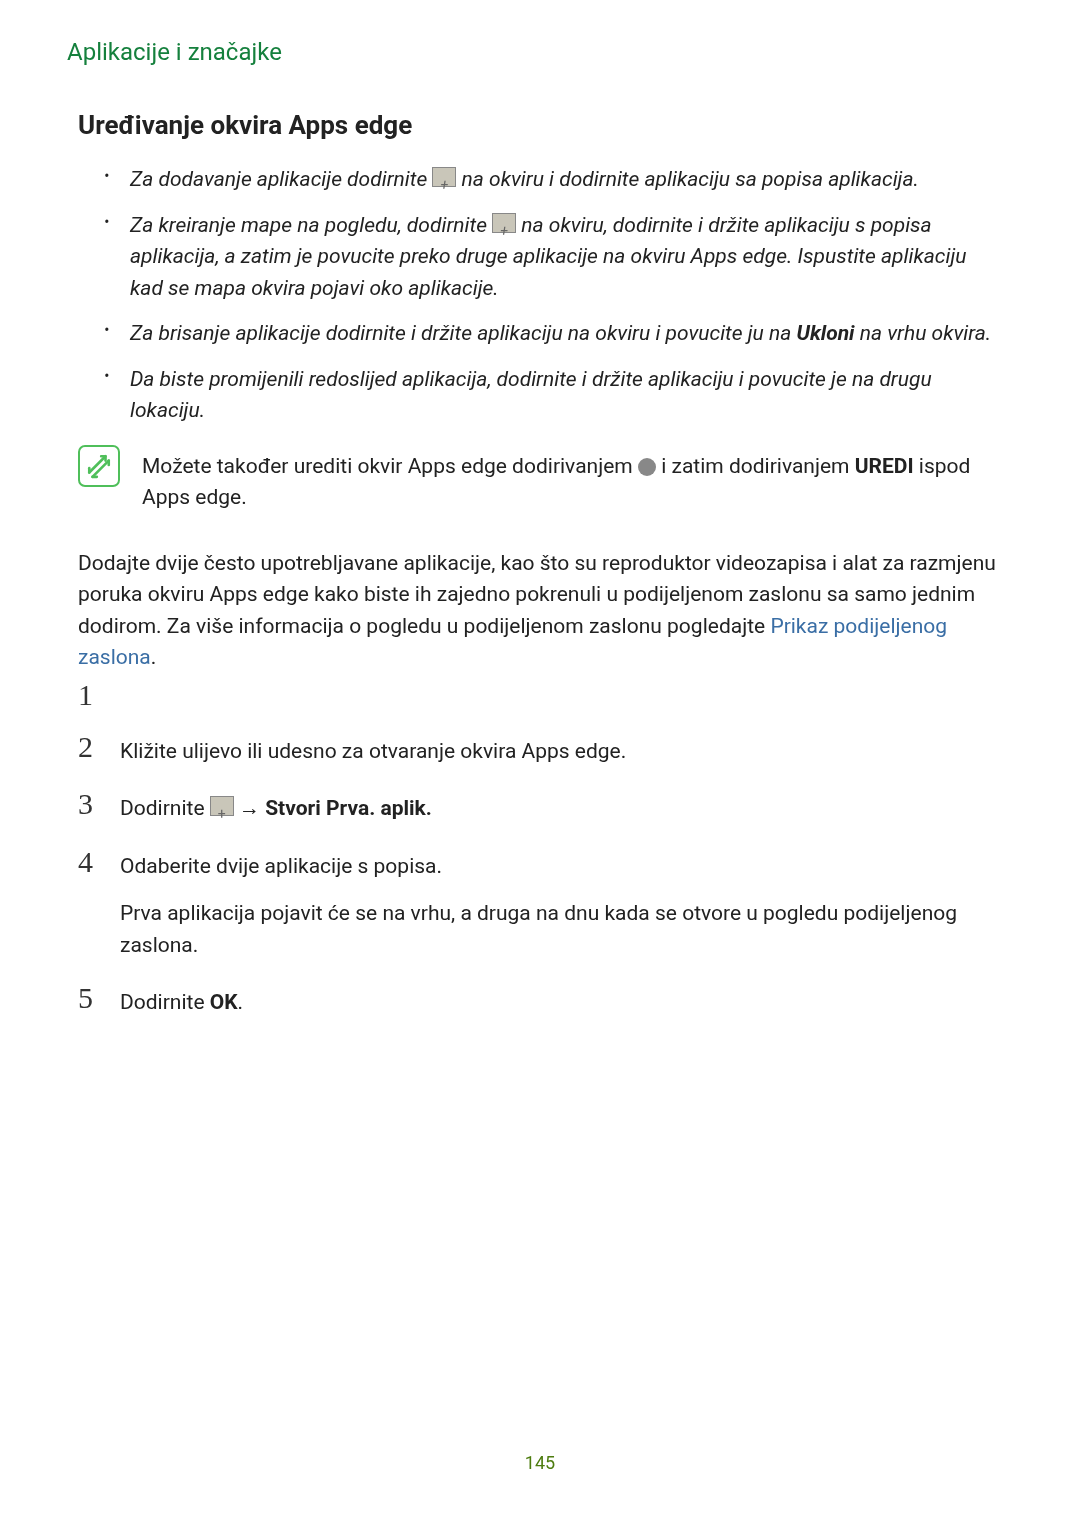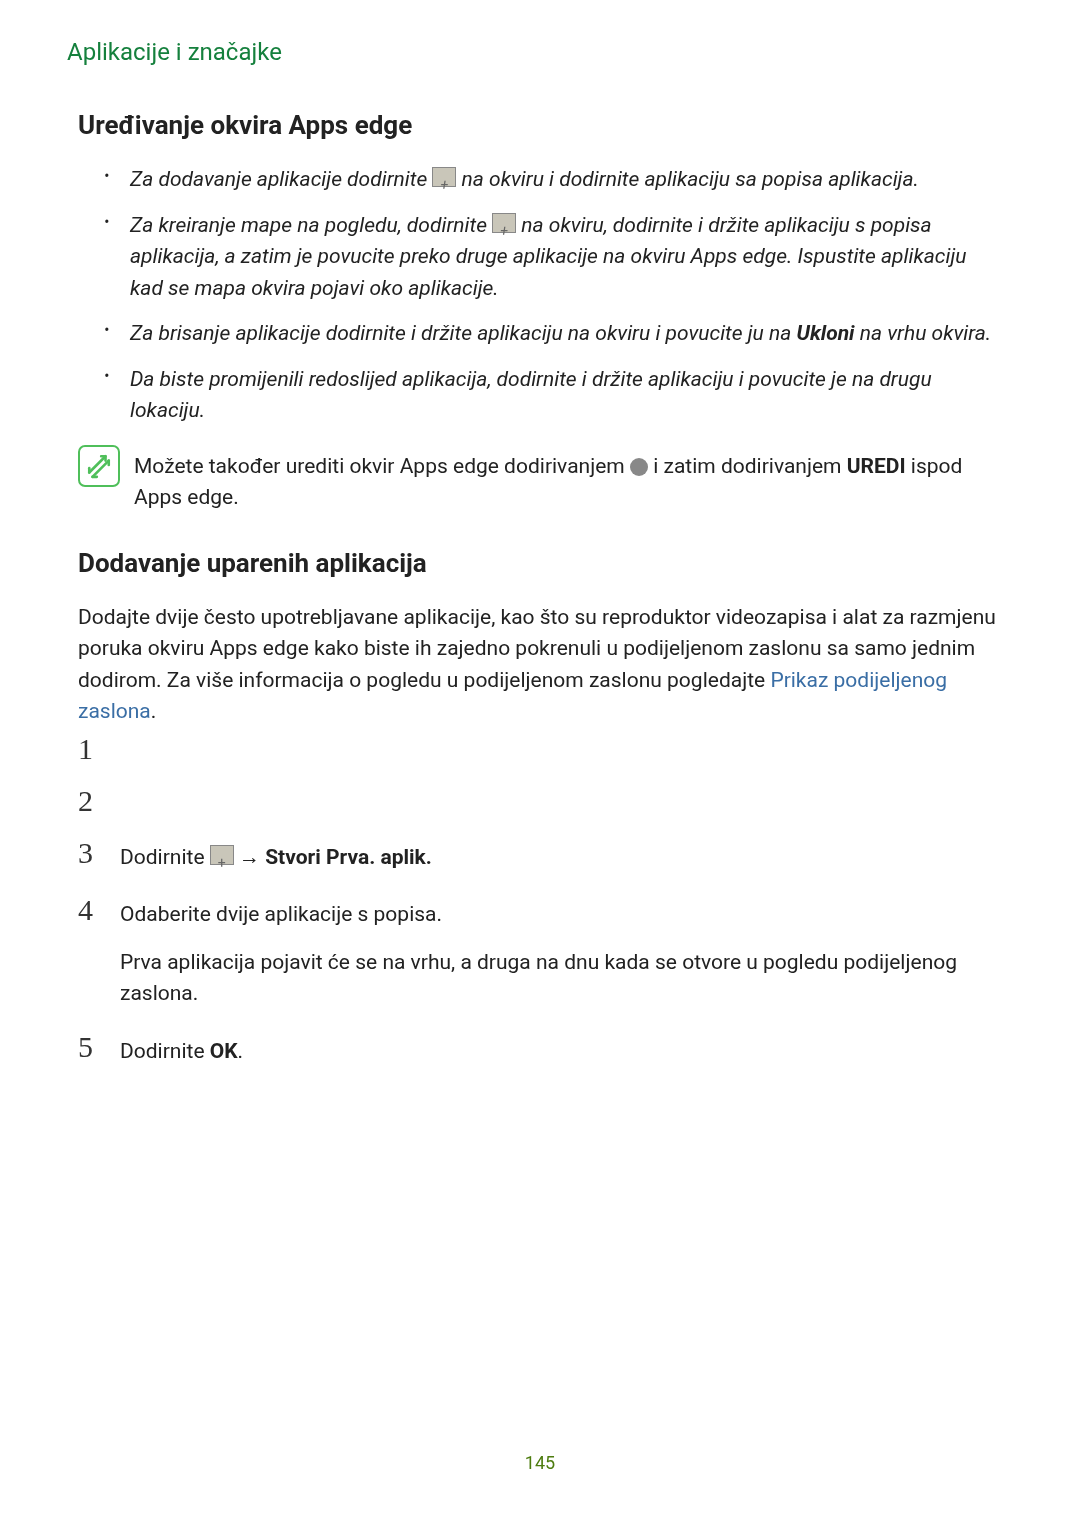--- a/index.html
+++ b/index.html
@@ -69,21 +69,21 @@
   .inline-icon-settings {
     display: inline-block;
     width: 18px;
     height: 18px;
     vertical-align: -3px;
     background: #888;
     border-radius: 50%;
   }
   .note-box {
     display: flex;
-    gap: 14px;
+    gap: 22px;
     margin-top: 8px;
     margin-bottom: 34px;
   }
   .note-icon {
     flex: 0 0 42px;
     height: 42px;
     border: 2.5px solid #4fbf5a;
     border-radius: 7px;
     display: flex;
     align-items: center;
@@ -167,32 +167,32 @@
         <path d="M6 22 L21 7"></path>
           <path d="M21 7 L21 11"></path>
           <path d="M6 22 L10 22"></path>
       </svg>
     </div>
     <div class="note-text">
       <span>Možete također urediti okvir Apps edge dodirivanjem </span><span class="inline-icon-settings"></span><span> i zatim dodirivanjem </span><strong>UREDI</strong><span> ispod Apps edge.</span>
     </div>
   </div>
 
-  <h3>Dodavanje uparenih aplikacija</h3>
 
   <p class="paragraph">
     <span>Dodajte dvije često upotrebljavane aplikacije, kao što su reproduktor videozapisa i alat za razmjenu poruka okviru Apps edge kako biste ih zajedno pokrenuli u podijeljenom zaslonu sa samo jednim dodirom. Za više informacija o pogledu u podijeljenom zaslonu pogledajte </span><a href="#" class="link">Prikaz podijeljenog zaslona</a><span>.</span>
   </p>
 
   <ol class="steps">
     <li>
       <div class="step-num">1</div>
     </li>
     <li>
       <div class="step-num">2</div>
+      <div class="step-body">Kližite ulijevo ili udesno za otvaranje okvira Apps edge.</div>
     </li>
     <li>
       <div class="step-num">3</div>
       <div class="step-body">
         <span>Dodirnite </span><span class="inline-icon-plus"></span><span> → </span><strong>Stvori Prva. aplik.</strong>
       </div>
     </li>
     <li>
       <div class="step-num">4</div>
       <div class="step-body">

